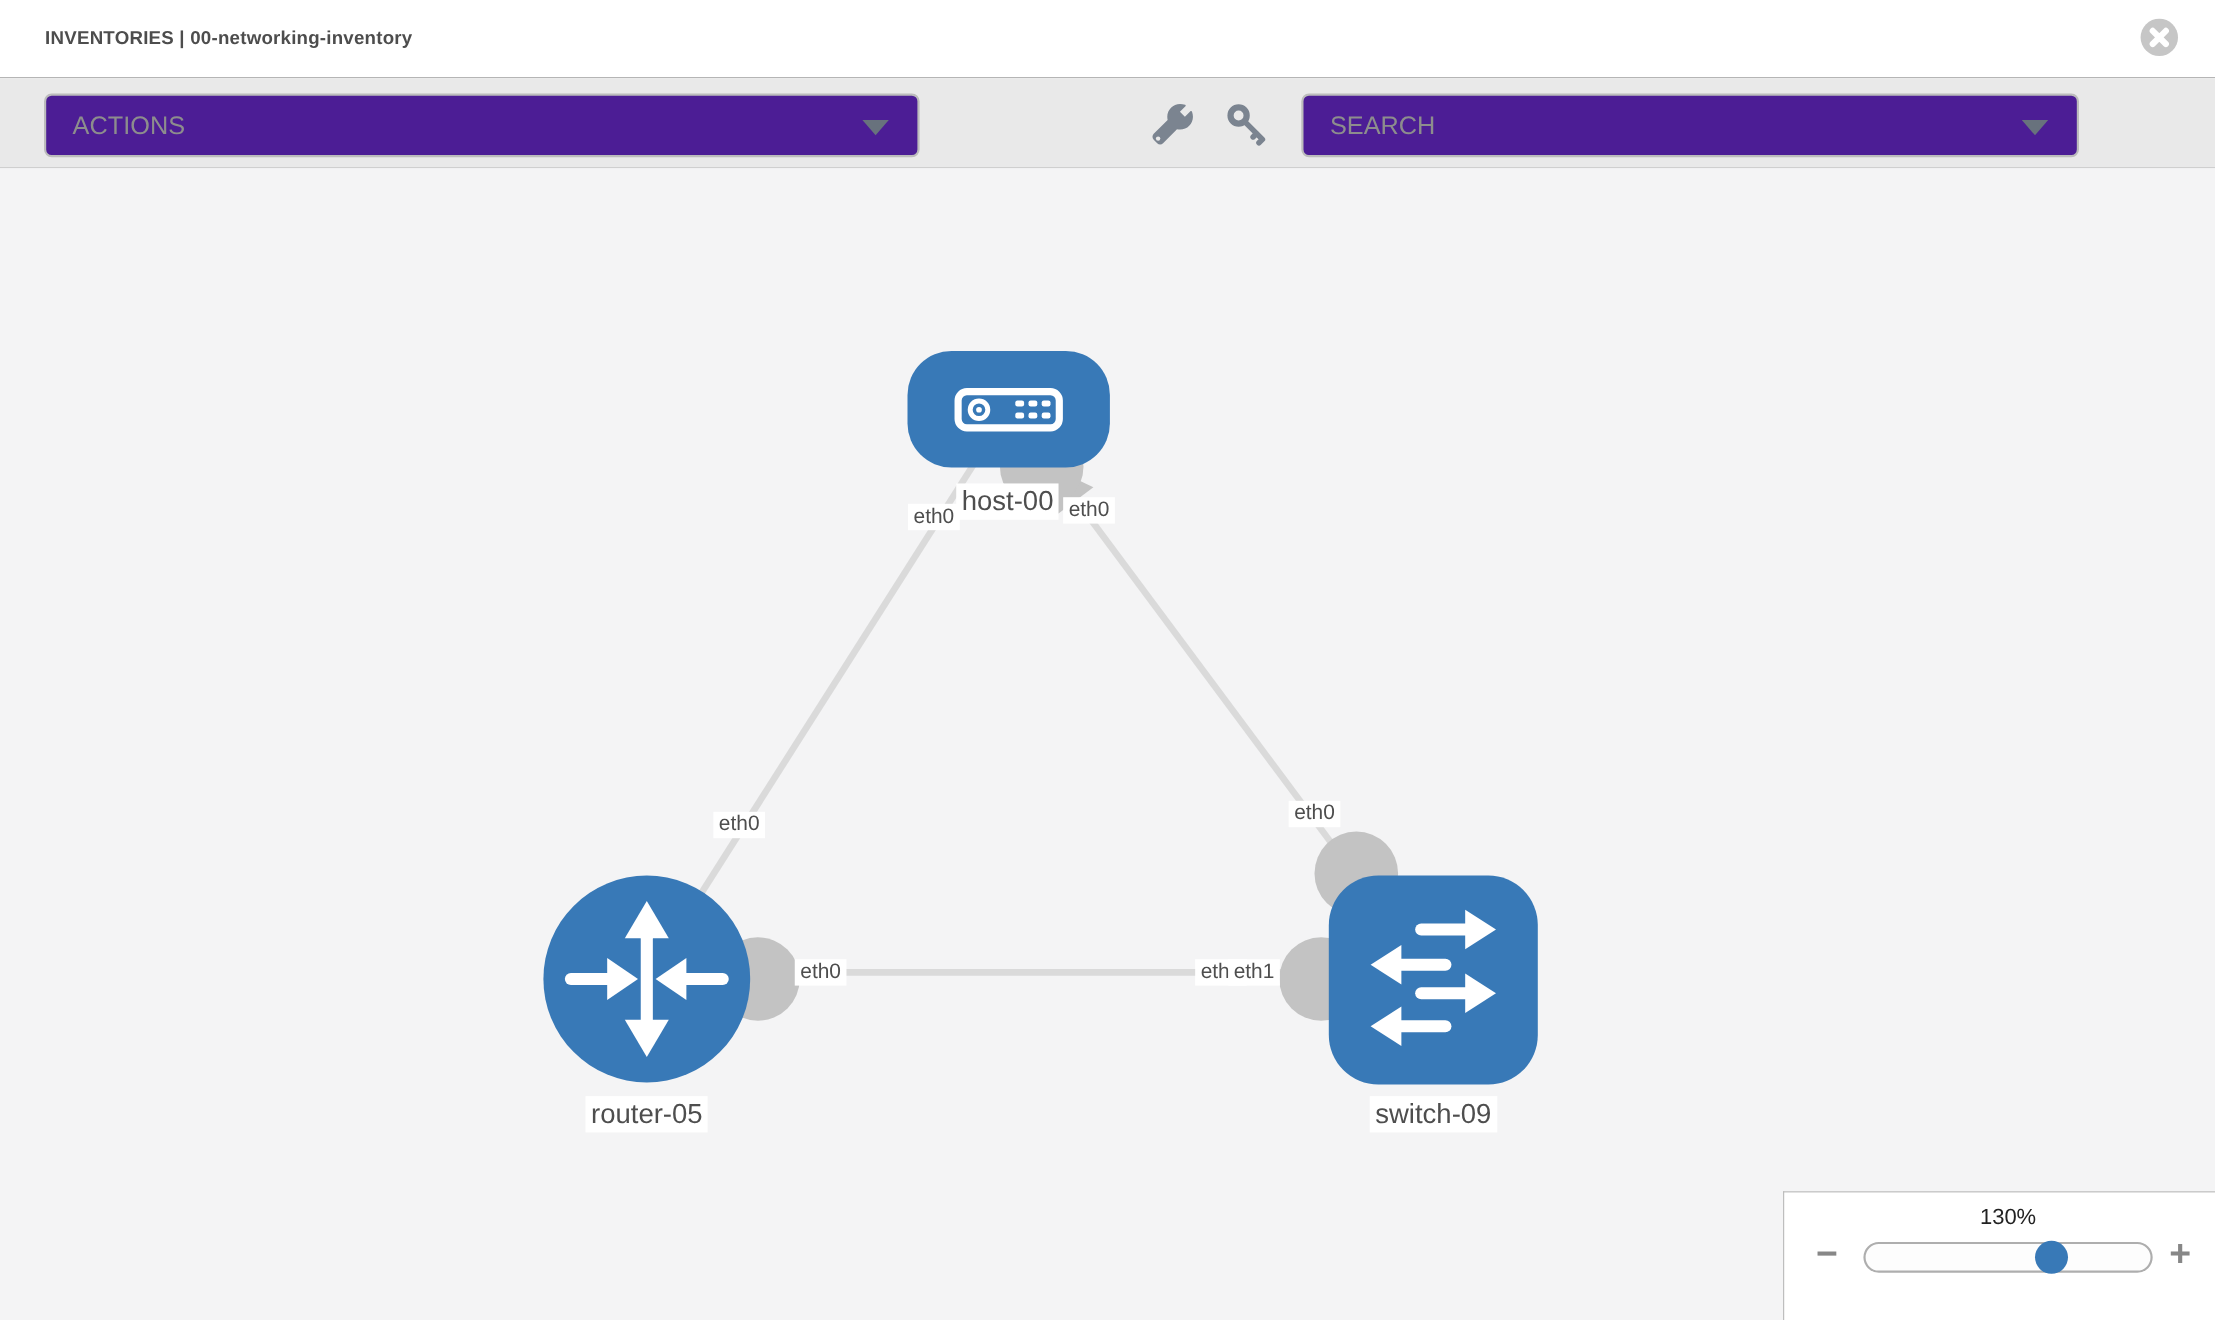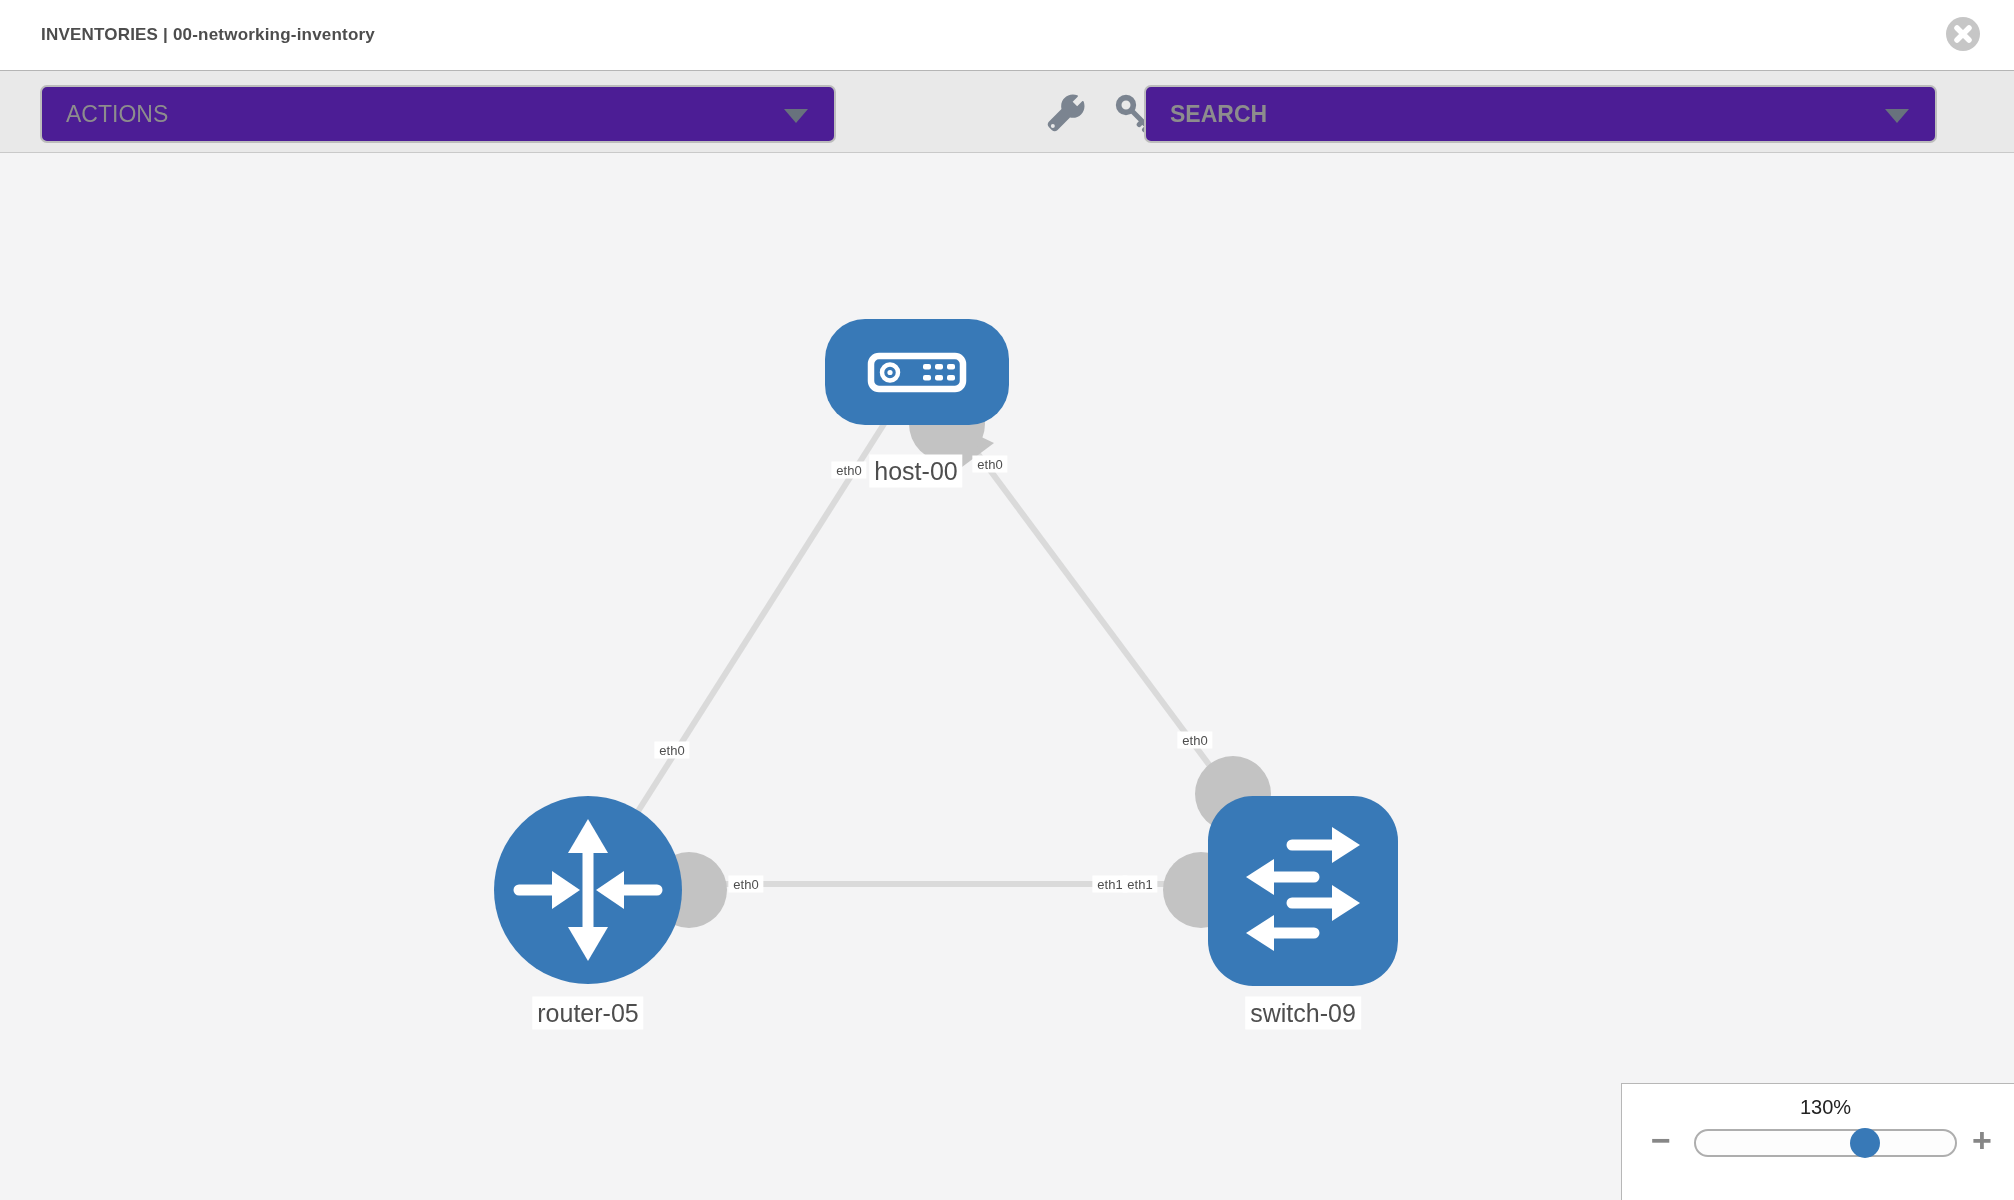--- a/index.html
+++ b/index.html
@@ -18,34 +18,34 @@
   .tbar { position:absolute; left:0; top:71px; width:2014px; height:82px; background:#e9e9e9;
     border-bottom:1px solid #c9c9c9; }
   .dd { position:absolute; top:14px; height:58px; background:#4c1d95; border:2px solid #bcbcbc;
     border-radius:7px; cursor:pointer; }
   .dd-label { position:absolute; left:24px; top:0; height:54px; line-height:54px;
     font-size:23px; color:#8d8d8d; }
   .dd-caret { position:absolute; right:26px; top:22px; width:0; height:0;
     border-left:12px solid transparent; border-right:12px solid transparent;
     border-top:14px solid #68727d; }
   .dd-actions { left:40px;  width:796px; }
-  .dd-search  { left:1144px; width:793px;font-weight:bold; }
+  .dd-search  { left:1183px; width:707px; }
   .tool-ico { position:absolute; top:22px; width:40px; height:40px; cursor:pointer; }
   .ico-wrench { left:1046px; }
   .ico-key    { left:1114px; }
 
   
   .canvas { position:absolute; left:0; top:153px; width:2014px; height:1047px;
     background:#f4f4f5; overflow:hidden; }
   .canvas svg.topo { position:absolute; left:0; top:0; }
 
   .lbl { position:absolute; transform:translate(-50%,-50%); background:#fff;
     color:#4e4e4e; white-space:nowrap; z-index:5; }
   .node-lbl { font-size:25px; padding:2px 5px; }
-  .if-lbl   { font-size:13px; padding:1px 5px; }
+  .if-lbl   { font-size:19px; padding:1px 5px; }
 
   
   .zoom-panel { position:absolute; left:1621px; top:1083px; width:394px; height:118px;
     background:#fff; border-top:1px solid #b7b7b7; border-left:1px solid #b7b7b7; z-index:10; }
   .zoom-val { position:absolute; left:72px; top:12px; width:263px; text-align:center;
     font-size:20px; color:#222; }
   .zoom-minus, .zoom-plus { position:absolute; top:36px; font-size:34px; font-weight:bold;
     color:#878787; cursor:pointer; line-height:40px; }
   .zoom-minus { left:29px; }
   .zoom-plus  { left:350px; }
@@ -151,21 +151,21 @@
           <line x1="1314" y1="724" x2="1272" y2="724"></line>
           <polygon points="1246,724 1274,706 1274,742" stroke="none"></polygon>
           <line x1="1292" y1="750" x2="1334" y2="750"></line>
           <polygon points="1360,750 1332,732 1332,768" stroke="none"></polygon>
           <line x1="1314" y1="780" x2="1272" y2="780"></line>
           <polygon points="1246,780 1274,762 1274,798" stroke="none"></polygon>
         </g>
       </g>
     </svg>
 
-    <div class="lbl node-lbl" style="left:916px; top:318px;">host-00</div>
+    <div class="lbl node-lbl" style="left:916px; top:303px;">host-00</div>
     <div class="lbl node-lbl" style="left:588px; top:860px;">router-05</div>
     <div class="lbl node-lbl" style="left:1303px; top:860px;">switch-09</div>
 
     <div class="lbl if-lbl" style="left:849px; top:317px;">eth0</div>
     <div class="lbl if-lbl" style="left:990px; top:311px;">eth0</div>
     <div class="lbl if-lbl" style="left:672px; top:597px;">eth0</div>
     <div class="lbl if-lbl" style="left:1195px; top:587px;">eth0</div>
     <div class="lbl if-lbl" style="left:746px; top:731px;">eth0</div>
     <div class="lbl if-lbl" style="left:1110px; top:731px; z-index:4;">eth1</div>
     <div class="lbl if-lbl" style="left:1140px; top:731px; z-index:5;">eth1</div>

